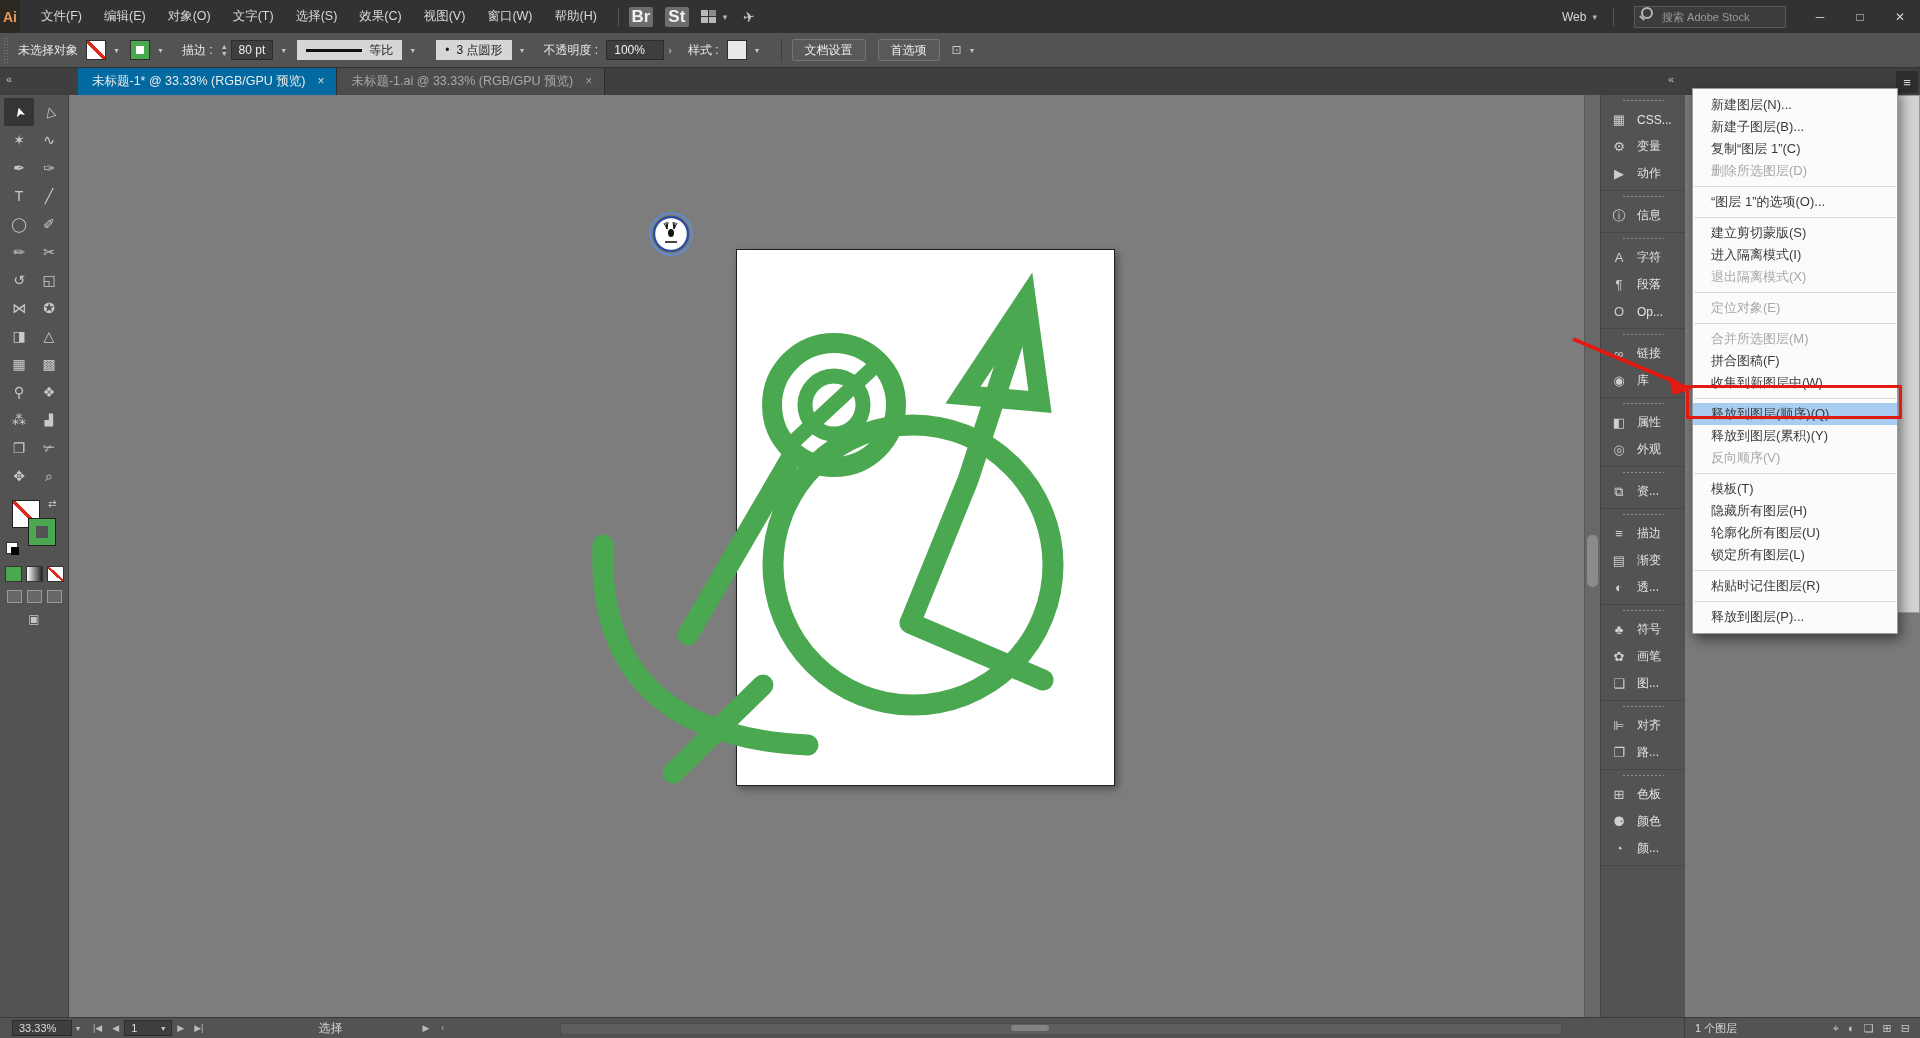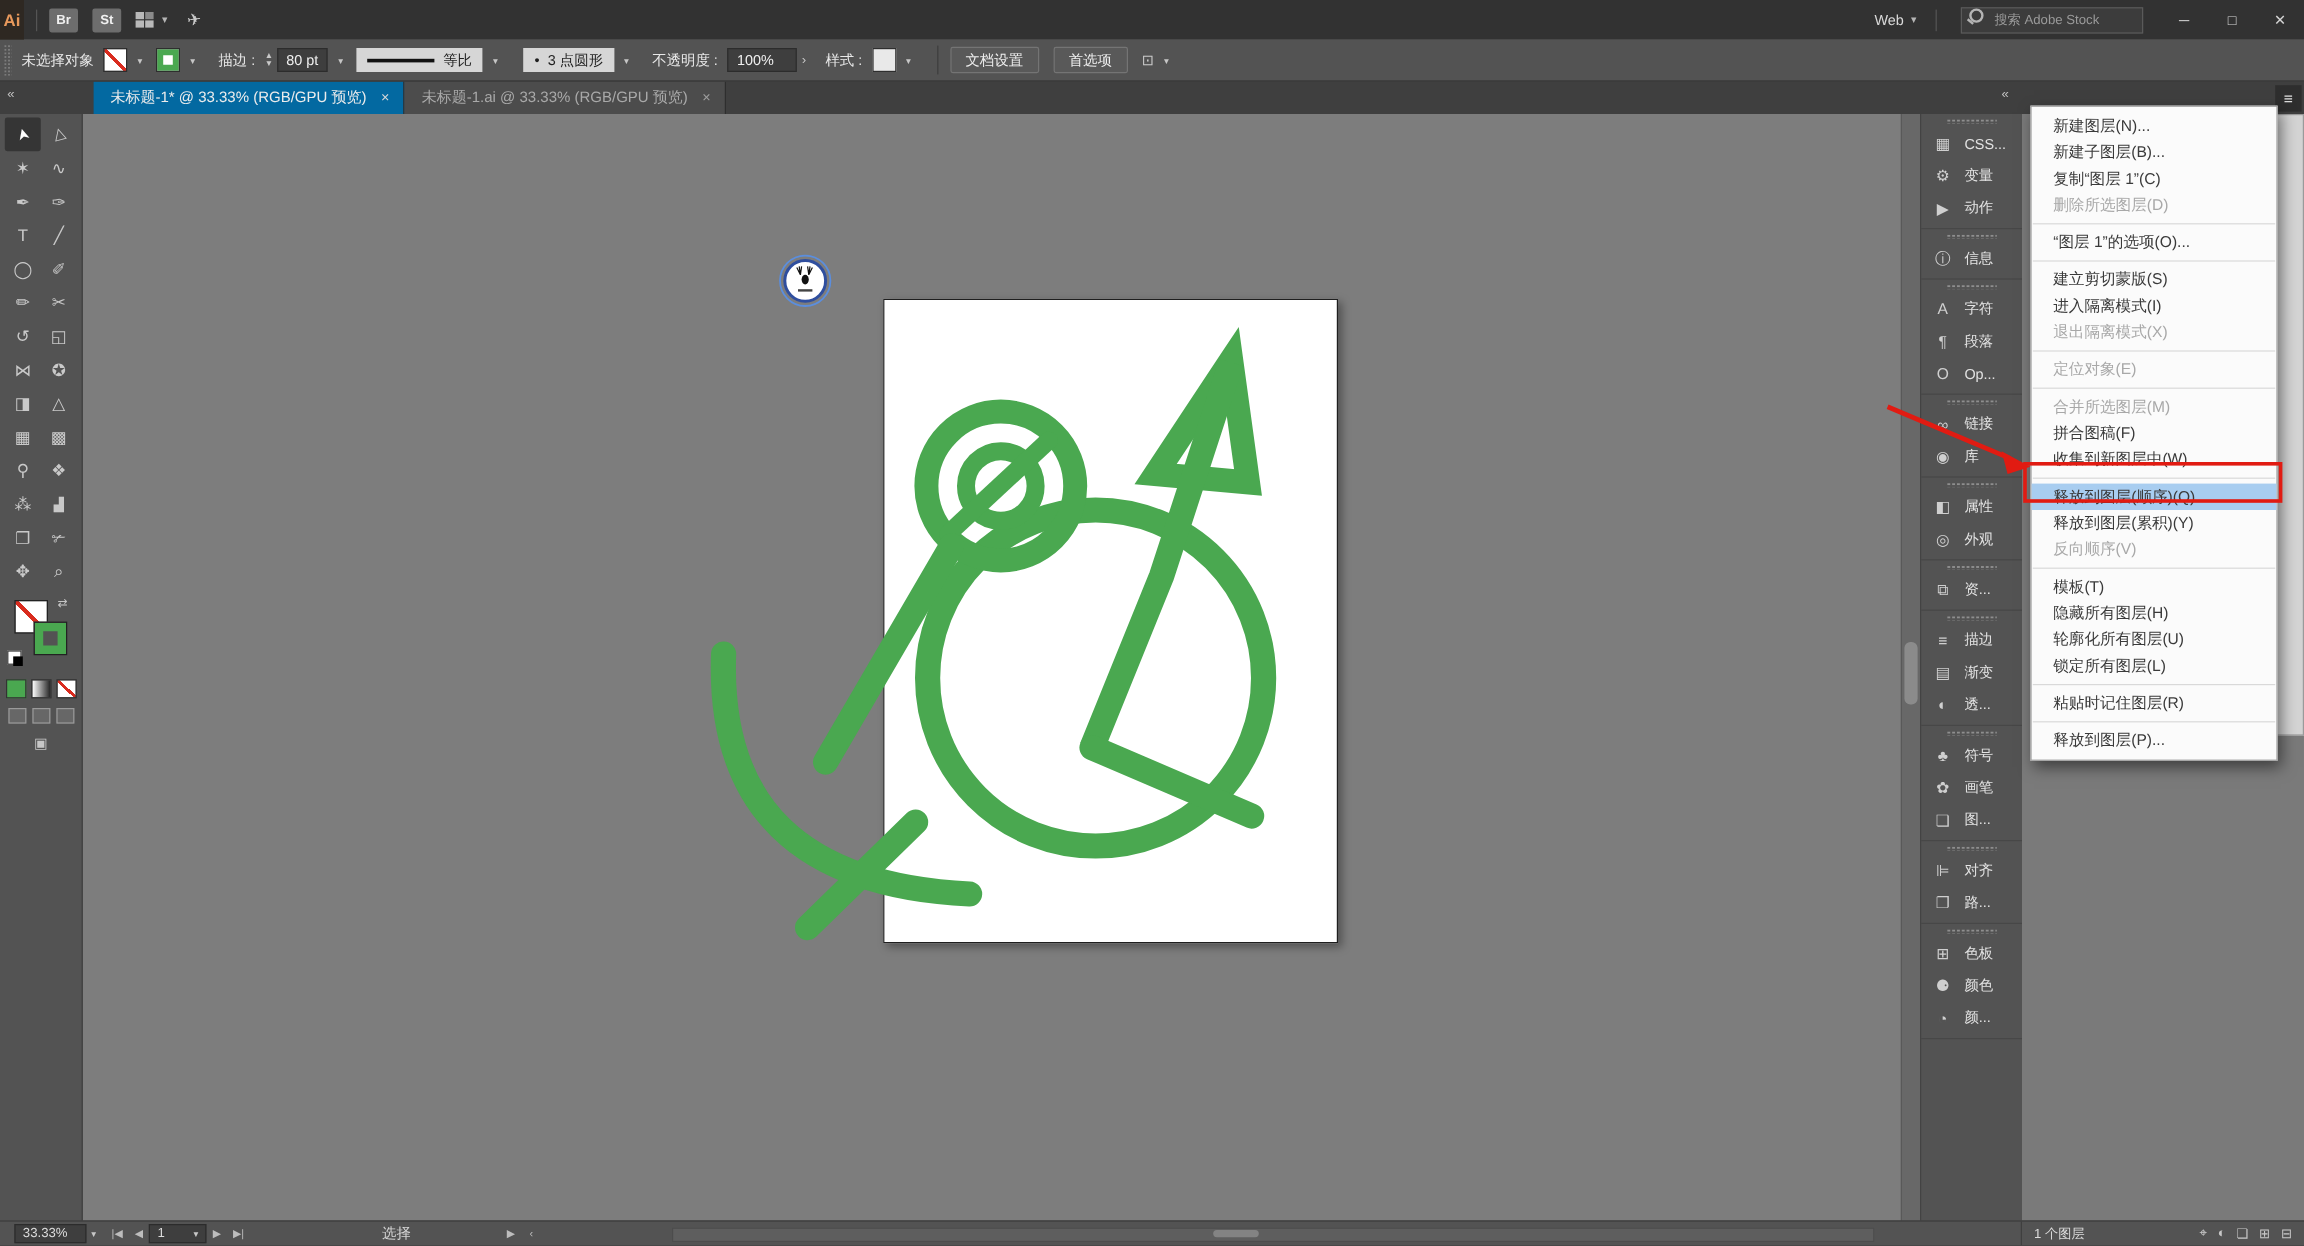--- a/index.html
+++ b/index.html
@@ -6,21 +6,21 @@
   .app{position:relative;width:1920px;height:1038px;overflow:hidden;background:#7d7d7d;
        font-family:"Liberation Sans","DejaVu Sans",sans-serif;-webkit-font-smoothing:antialiased;}
   
   .titlebar{position:absolute;left:0;top:0;width:1920px;height:33px;background:#323232;
             display:flex;align-items:center;color:#d8d8d8;font-size:12.5px;z-index:20;}
   .ai-logo{width:20px;height:33px;background:#2e2822;color:#e8995c;font-weight:bold;font-size:14px;
            display:flex;align-items:center;justify-content:center;}
   .mbitems{display:flex;margin-left:10px;}
   .mbi{padding:0 11px;line-height:33px;cursor:default;}
   .tb-sep{width:1px;height:18px;background:#555;margin:0 10px;}
-  .qbtn{width:24px;height:20px;background:#6d6d6d;border-radius:2px;color:#f0f0f0;font-size:11px;
+  .qbtn{width:24px;height:20px;background:#6d6d6d;border-radius:2px;color:#f0f0f0;font-size:17px;
         font-weight:bold;display:flex;align-items:center;justify-content:center;margin-right:12px;}
   .layout-ic{width:16px;height:13px;display:grid;grid-template-columns:7px 7px;grid-gap:1px;margin-right:4px;}
   .layout-ic i{background:#b9b9b9;}
   .layout-ic i:nth-child(2){background:#8b8b8b;}
   .chev{color:#b5b5b5;font-size:9px;margin:0 6px 0 2px;}
   .rocket{font-size:14px;color:#c9c9c9;transform:rotate(-8deg);margin-left:10px;}
   .spacer{flex:1;}
   .ws-label{font-size:12px;color:#d9d9d9;margin-right:4px;}
   .searchbox{display:flex;width:138px;height:20px;background:#3c3c3c;
              border:1px solid #5a5a5a;margin:0 14px 0 10px;padding:0 6px;}
@@ -138,20 +138,31 @@
              display:flex;align-items:center;padding-left:10px;box-sizing:border-box;}
   .fics{margin-left:auto;display:flex;gap:9px;padding-right:10px;color:#c7c7c7;font-size:11px;}
 </style>
 </head>
 <body>
 
 <div class="app" data-name="illustrator-window">
 
   <div class="titlebar" data-name="title-bar">
     <div class="ai-logo" data-name="app-logo">Ai</div>
+    <div class="mbitems" id="menubar-items" data-name="menu-bar">
+        <span class="mbi" data-name="menubar-item">文件(F)</span>
+        <span class="mbi" data-name="menubar-item">编辑(E)</span>
+        <span class="mbi" data-name="menubar-item">对象(O)</span>
+        <span class="mbi" data-name="menubar-item">文字(T)</span>
+        <span class="mbi" data-name="menubar-item">选择(S)</span>
+        <span class="mbi" data-name="menubar-item">效果(C)</span>
+        <span class="mbi" data-name="menubar-item">视图(V)</span>
+        <span class="mbi" data-name="menubar-item">窗口(W)</span>
+        <span class="mbi" data-name="menubar-item">帮助(H)</span>
+      </div>
     <div class="tb-sep" data-name="divider"></div>
     <div class="qbtn" data-name="bridge-button">Br</div>
     <div class="qbtn" data-name="stock-button">St</div>
     <span class="layout-ic" data-name="arrange-documents-icon">
         <i></i>
         <i></i>
         <i></i>
         <i></i>
       </span>
     <span class="chev" data-name="chevron-down-icon">▾</span>

